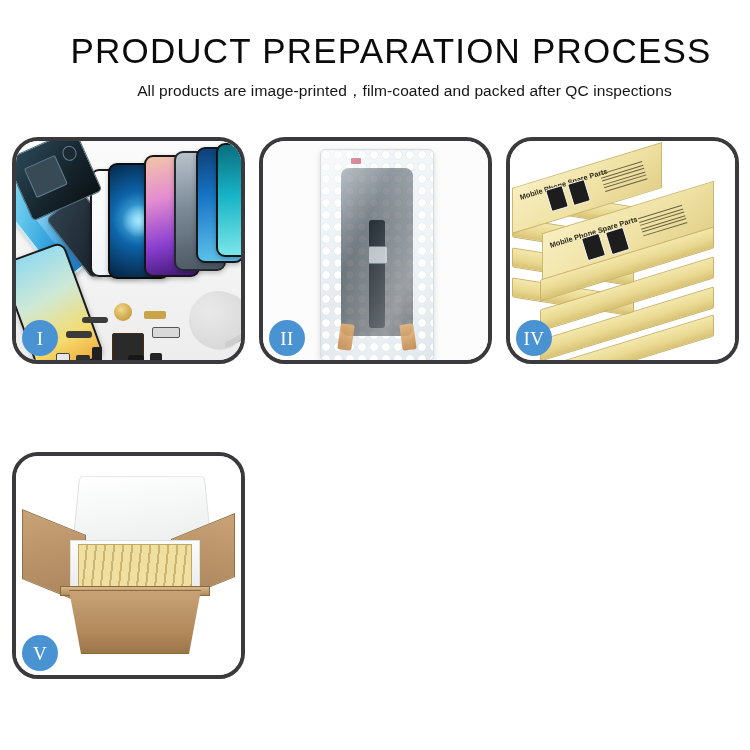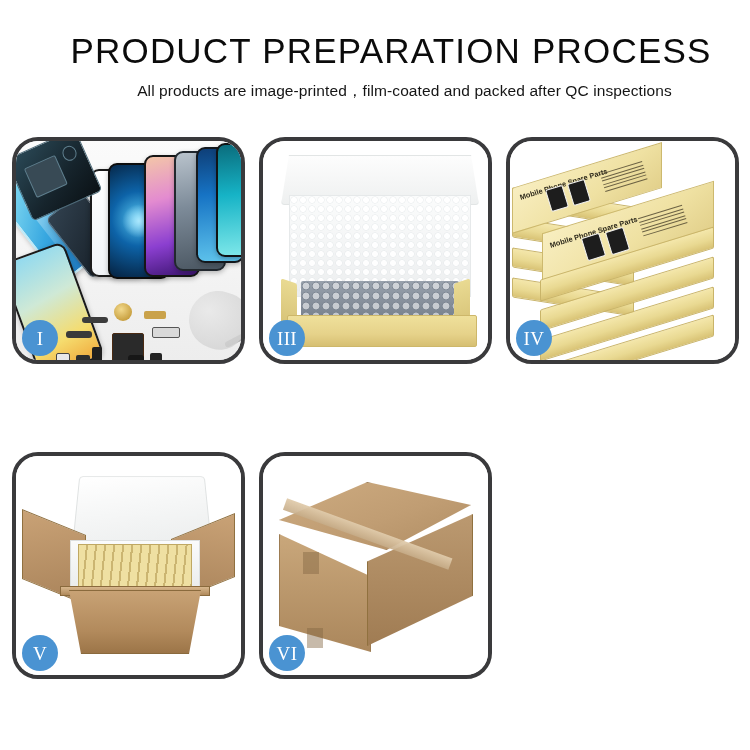--- a/index.html
+++ b/index.html
@@ -344,32 +344,35 @@
         <span class="chip c10"></span>
         <span class="chip c11"></span>
         <span class="chip c12"></span>
         <span class="chip c13"></span>
         <span class="chip c14"></span>
         <div class="hand"></div>
       </div>
       <div class="badge">I</div>
     </div>
 
-
     <div class="panel">
-      <div class="stage p3">
-        <div class="tray-lid"></div>
-        <div class="tray-foam"></div>
-        <div class="tray-wrap"></div>
-        <div class="tray-sideL"></div>
-        <div class="tray-sideR"></div>
-        <div class="tray-front"></div>
+      <div class="stage p2">
+        <div class="bubblebag">
+          <div class="bb-screen"></div>
+          <div class="bb-flex"></div>
+          <div class="bb-conn"></div>
+          <div class="bb-red"></div>
+          <div class="bb-tapeL"></div>
+          <div class="bb-tapeR"></div>
+          <div class="bb-gloss"></div>
+        </div>
       </div>
-      <div class="badge">III</div>
+      <div class="badge">II</div>
     </div>
+
 
     <div class="panel">
       <div class="stage p4">
 
         <div class="stackbox" style="left:2px;top:56px;width:120px;height:18px;transform:skewY(9deg);"></div>
         <div class="stackbox" style="left:2px;top:86px;width:120px;height:18px;transform:skewY(9deg);"></div>
         <div class="stackbox" style="left:2px;top:116px;width:120px;height:18px;transform:skewY(9deg);"></div>
         <div class="stackbox" style="left:2px;top:146px;width:120px;height:18px;transform:skewY(9deg);"></div>
 
         <div class="sb-lidtop" style="left:2px;top:24px;width:148px;height:44px;transform:skewY(-17deg);"></div>
@@ -412,26 +415,15 @@
         <div class="v-flapL"></div>
         <div class="v-flapR"></div>
         <div class="v-inner"></div>
         <div class="v-content"></div>
         <div class="v-rim"></div>
         <div class="v-body"></div>
       </div>
       <div class="badge">V</div>
     </div>
 
-    <div class="panel">
-      <div class="stage p6">
-        <div class="vi-left"></div>
-        <div class="vi-right"></div>
-        <div class="vi-top"></div>
-        <div class="vi-tape"></div>
-        <div class="vi-seamA"></div>
-        <div class="vi-seamB"></div>
-      </div>
-      <div class="badge">VI</div>
-    </div>
 
   </div>
 </div>
 
 </body></html>

